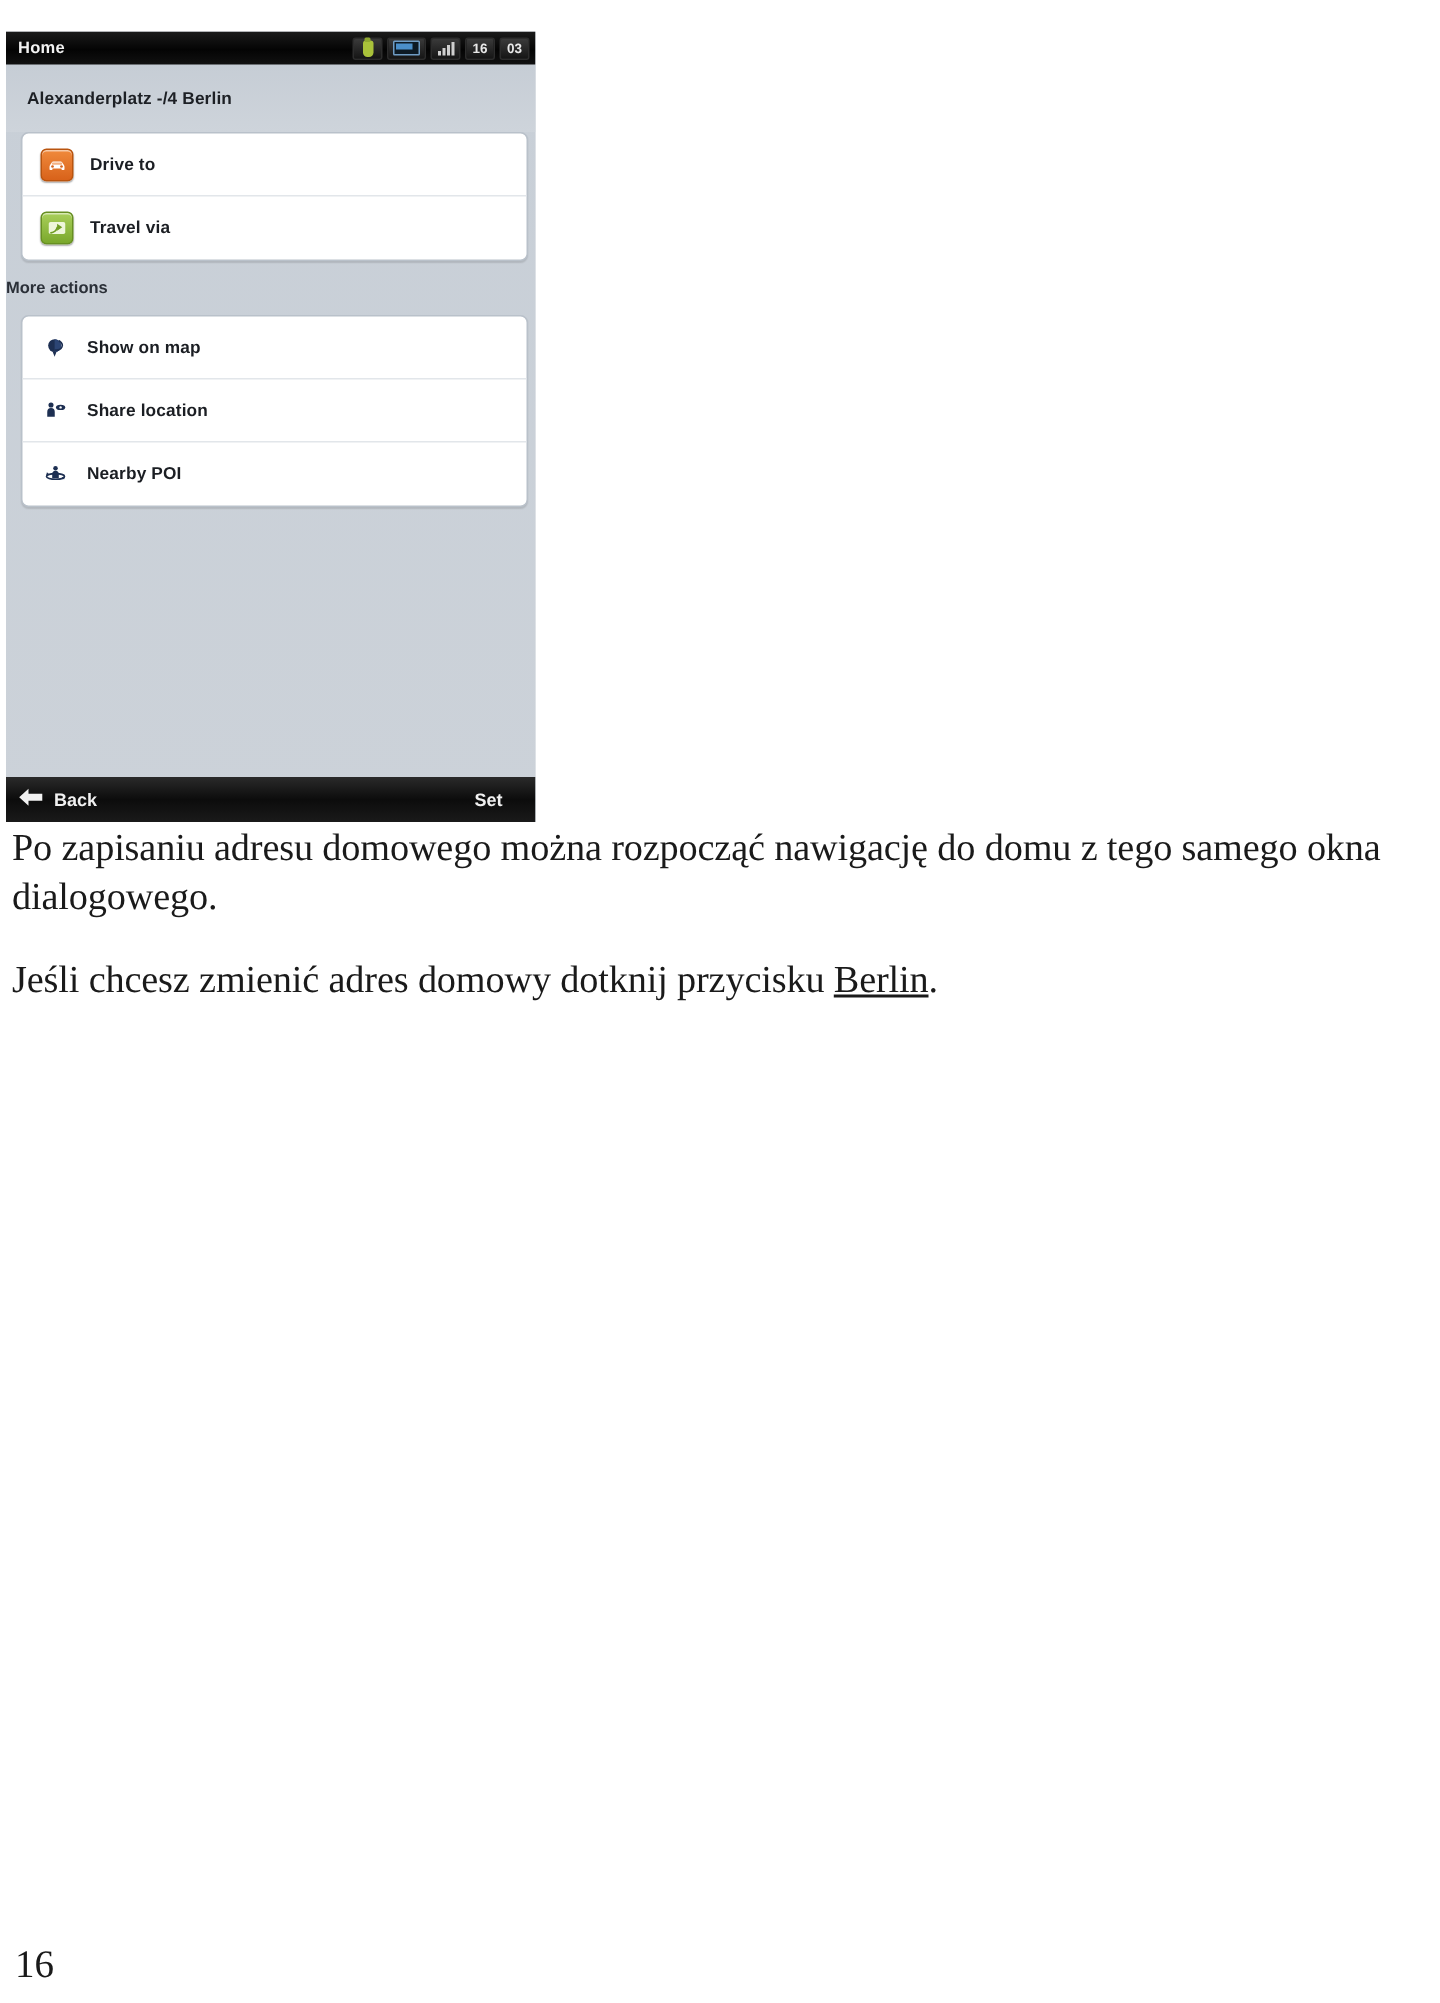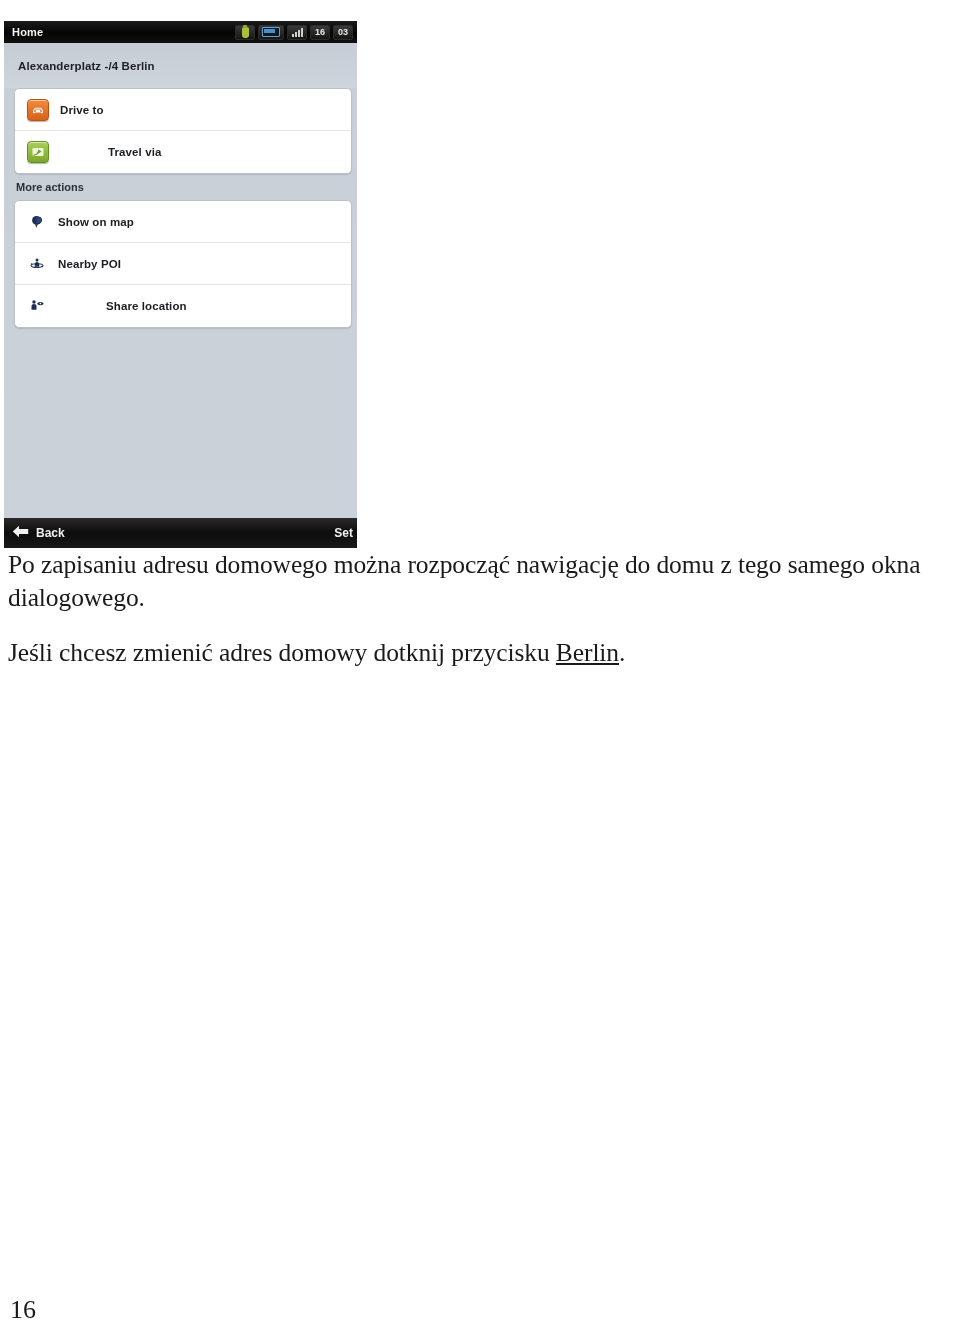--- a/index.html
+++ b/index.html
@@ -138,21 +138,21 @@
     overflow: hidden;
   }
   .row {
     height: 42px;
     display: flex;
     align-items: center;
     padding-left: 12px;
     border-bottom: 1px solid #e2e6ea;
     box-sizing: border-box;
   }
-  .row:last-child { border-bottom: none; gap: 48px; }
+  .row:last-child { border-bottom: none; }
   .row .label {
     font-size: 11.5px;
     font-weight: bold;
     color: #1b1e23;
     margin-left: 11px;
     letter-spacing: .1px;
   }
 
   
   .appicon {
@@ -171,24 +171,23 @@
   .navicon {
     width: 20px; height: 20px;
     flex: none;
     display: flex;
     align-items: center;
     justify-content: center;
   }
 
   
   .section-head {
-    height: 26px;
-    display: flex;
-    align-items: center;
-    padding-left: 12px;
+    height: 36px;
+    display: flex;
+    align-items: center;
     font-size: 11px;
     font-weight: bold;
     color: #2b3038;
     box-sizing: border-box;
   }
 
   .spacer-fill { flex: 1; }
 
   .device-body {
     height: 505px;
@@ -196,21 +195,21 @@
     flex-direction: column;
     background: linear-gradient(to bottom, #c8cfd7, #ccd2d9);
   }
 
   
   .bottombar {
     height: 30px;
     background: linear-gradient(to bottom, #2a2a2a 0%, #0c0c0c 50%, #1a1a1a 100%);
     display: flex;
     align-items: center;
-    padding: 0 4px 0 8px;
+    padding: 0 22px 0 8px;
     box-sizing: border-box;
   }
   .bottombar .bb-back {
     display: flex;
     align-items: center;
     gap: 7px;
     color: #f0f0f0;
     font-size: 12px;
     font-weight: bold;
   }
@@ -321,47 +320,47 @@
       <div class="row">
         <span class="navicon">
           <svg width="18" height="18" viewBox="0 0 18 18">
             <circle cx="8.4" cy="7.4" r="4.3" fill="#1d2f52"></circle>
             <path d="M8.4 3.1a4.3 4.3 0 0 1 0 8.6" fill="#2c4574"></path>
             <path d="M11.6 4.3c1.6 1.1 2.3 2.8 1.6 4.2-.7 1.4-2.5 2.1-4.3 1.9" stroke="#1d2f52" stroke-width="1.1" fill="none" stroke-linecap="round"></path>
             <path d="M7.1 11.5l1.3 3.3 1.3-3.3z" fill="#1d2f52"></path>
           </svg>
         </span>
         <span class="label">Show on map</span>
+      </div>
+
+      <div class="row">
+        <span class="navicon">
+          <svg width="18" height="18" viewBox="0 0 18 18">
+            <circle cx="6" cy="5" r="1.7" fill="#1d2f52"></circle>
+            <path d="M6 7c1.7 0 2.5 1.1 2.5 2.6v3.2H3.5V9.6C3.5 8.1 4.3 7 6 7z" fill="#1d2f52"></path>
+            <ellipse cx="12.4" cy="6.6" rx="3.1" ry="1.7" fill="#1d2f52"></ellipse>
+            <circle cx="12.4" cy="6.6" r=".8" fill="#ffffff"></circle>
+          </svg>
+        </span>
+        <span class="label">Share location</span>
       </div>
 
       <div class="row">
         <span class="navicon">
           <svg width="18" height="18" viewBox="0 0 18 18">
             <circle cx="9" cy="5.1" r="1.5" fill="#1d2f52"></circle>
             <path d="M9 6.9c1.5 0 2.2 1 2.2 2.3v2.6H6.8V9.2C6.8 7.9 7.5 6.9 9 6.9z" fill="#1d2f52"></path>
             <ellipse cx="9" cy="10.6" rx="6" ry="1.9" stroke="#1d2f52" stroke-width="1.1" fill="none"></ellipse>
             <path d="M3.3 7.9l1.6 1.4-2.1.5z" fill="#1d2f52"></path>
             <path d="M14.7 12.6l-1.6-1.4 2.1-.5z" fill="#1d2f52"></path>
           </svg>
         </span>
         <span class="label">Nearby POI</span>
       </div>
 
-      <div class="row">
-        <span class="navicon">
-          <svg width="18" height="18" viewBox="0 0 18 18">
-            <circle cx="6" cy="5" r="1.7" fill="#1d2f52"></circle>
-            <path d="M6 7c1.7 0 2.5 1.1 2.5 2.6v3.2H3.5V9.6C3.5 8.1 4.3 7 6 7z" fill="#1d2f52"></path>
-            <ellipse cx="12.4" cy="6.6" rx="3.1" ry="1.7" fill="#1d2f52"></ellipse>
-            <circle cx="12.4" cy="6.6" r=".8" fill="#ffffff"></circle>
-          </svg>
-        </span>
-        <span class="label">Share location</span>
-      </div>
-
     </div>
 
     <div class="spacer-fill"></div>
 
     <div class="bottombar">
       <span class="bb-back">
         <span>
           <svg width="17" height="13" viewBox="0 0 17 13">
             <path d="M7 0.8L0.8 6.5 7 12.2V8.9h9.2V4.1H7z" fill="#f2f2f2"></path>
           </svg>

